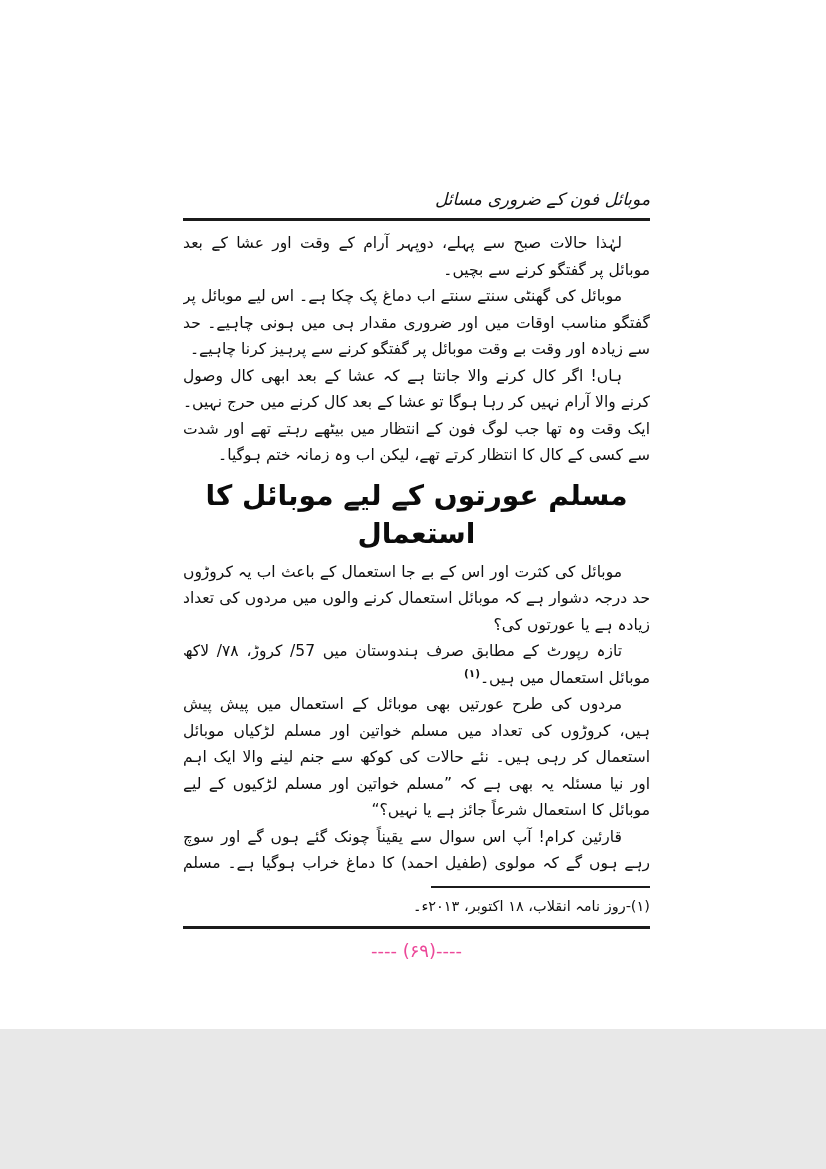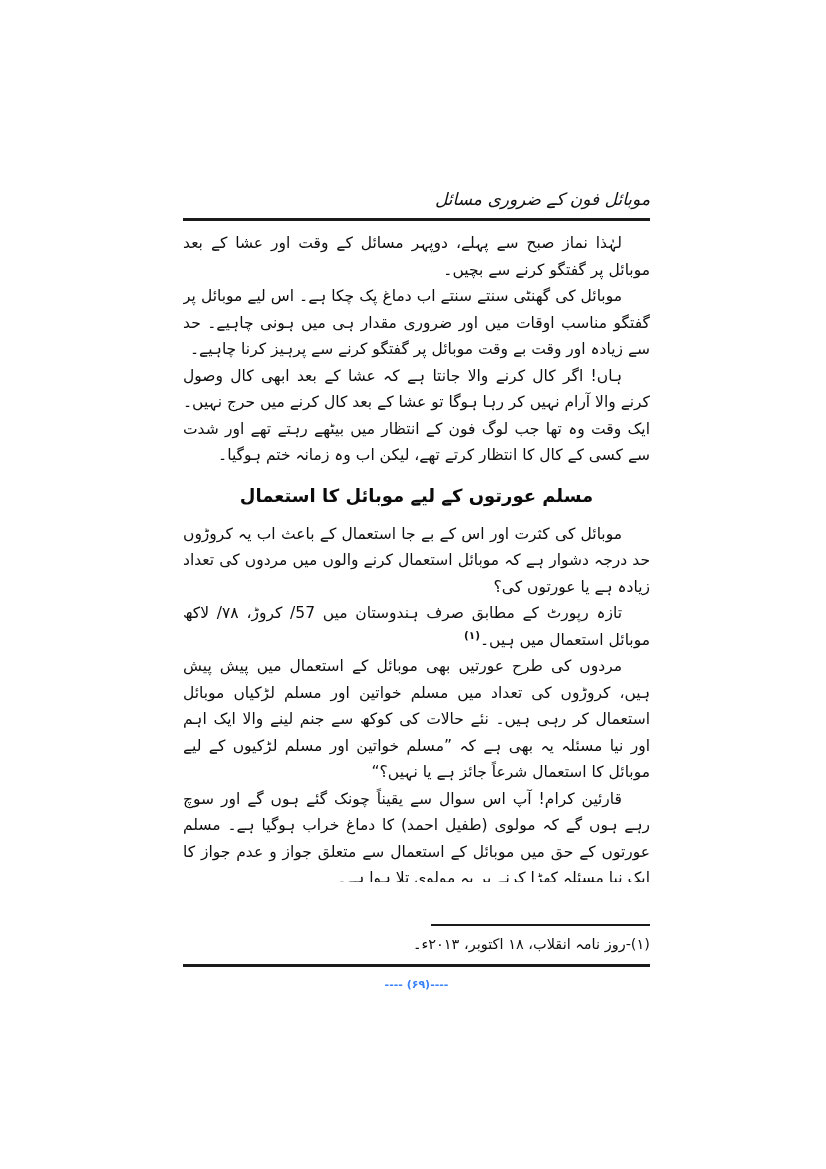--- a/index.html
+++ b/index.html
@@ -2,21 +2,21 @@
 <html lang="ur"><head>
 <meta charset="utf-8">
 <style>
   * { margin: 0; padding: 0; box-sizing: border-box; }
   html, body { background: #e8e8e8; }
   body { font-family: "DejaVu Sans", sans-serif; }
 
   .sheet {
     position: relative;
     width: 826px;
-    height: 1169px;
+    height: 1029px;
     background: #ffffff;
     margin: 0 auto;
     color: #141414;
     overflow: hidden;
   }
 
   .body-area {
     position: absolute;
     left: 183px;
     top: 186px;
@@ -48,38 +48,38 @@
     text-align: justify;
     text-indent: 28px;
     font-size: 15.5px;
     line-height: 26.5px;
     color: #0f0f0f;
   }
 
   .section-heading {
     direction: rtl;
     text-align: center;
-    font-size: 18px;
+    font-size: 28px;
     font-weight: bold;
     line-height: 38px;
     margin: 8px 0 6px 0;
     color: #0b0b0b;
   }
 
   sup.fn-marker {
     font-size: 10.5px;
     vertical-align: super;
     line-height: 0;
     font-weight: bold;
   }
 
   .footer-area {
     position: absolute;
     left: 183px;
-    top: 924px;
+    top: 886px;
     width: 467px;
   }
 
   .footnote-sep {
     width: 219px;
     margin: 0 0 7px auto; 
     border-top: 2px solid #1b1b1b;
   }
 
   .footnote {
@@ -87,41 +87,41 @@
     text-align: right;
     font-size: 14.5px;
     line-height: 22px;
     padding-bottom: 9px;
     color: #101010;
   }
 
   .page-number {
     direction: ltr;
     text-align: center;
-    font-size: 11px;
-    font-weight: 700;
+    font-size: 18px;
+    font-weight: 400;
     letter-spacing: 1px;
     margin-top: 11px;
-    color: #3b82f6;
+    color: #ec4899;
   }
 </style>
 </head>
 <body>
 
 <div class="sheet">
 
   <div class="body-area">
 
     <div class="running-header">موبائل فون کے ضروری مسائل</div>
 
     <div class="double-rule"></div>
 
     <div class="body-text">
 
-      <p>لہٰذا نماز صبح سے پہلے، دوپہر مسائل کے وقت اور عشا کے بعد موبائل پر گفتگو کرنے سے بچیں۔</p>
+      <p>لہٰذا حالات صبح سے پہلے، دوپہر آرام کے وقت اور عشا کے بعد موبائل پر گفتگو کرنے سے بچیں۔</p>
 
       <p>موبائل کی گھنٹی سنتے سنتے اب دماغ پک چکا ہے۔ اس لیے موبائل پر گفتگو مناسب اوقات میں اور ضروری مقدار ہی میں ہونی چاہیے۔ حد سے زیادہ اور وقت بے وقت موبائل پر گفتگو کرنے سے پرہیز کرنا چاہیے۔</p>
 
       <p>ہاں! اگر کال کرنے والا جانتا ہے کہ عشا کے بعد ابھی کال وصول کرنے والا آرام نہیں کر رہا ہوگا تو عشا کے بعد کال کرنے میں حرج نہیں۔ ایک وقت وہ تھا جب لوگ فون کے انتظار میں بیٹھے رہتے تھے اور شدت سے کسی کے کال کا انتظار کرتے تھے، لیکن اب وہ زمانہ ختم ہوگیا۔</p>
 
       <h2 class="section-heading">مسلم عورتوں کے لیے موبائل کا استعمال</h2>
 
       <p>موبائل کی کثرت اور اس کے بے جا استعمال کے باعث اب یہ کروڑوں حد درجہ دشوار ہے کہ موبائل استعمال کرنے والوں میں مردوں کی تعداد زیادہ ہے یا عورتوں کی؟</p>
 
       <p><span>تازہ رپورٹ کے مطابق صرف ہندوستان میں 57/ کروڑ، ۷۸/ لاکھ موبائل استعمال میں ہیں۔</span><sup class="fn-marker">(۱)</sup></p>

